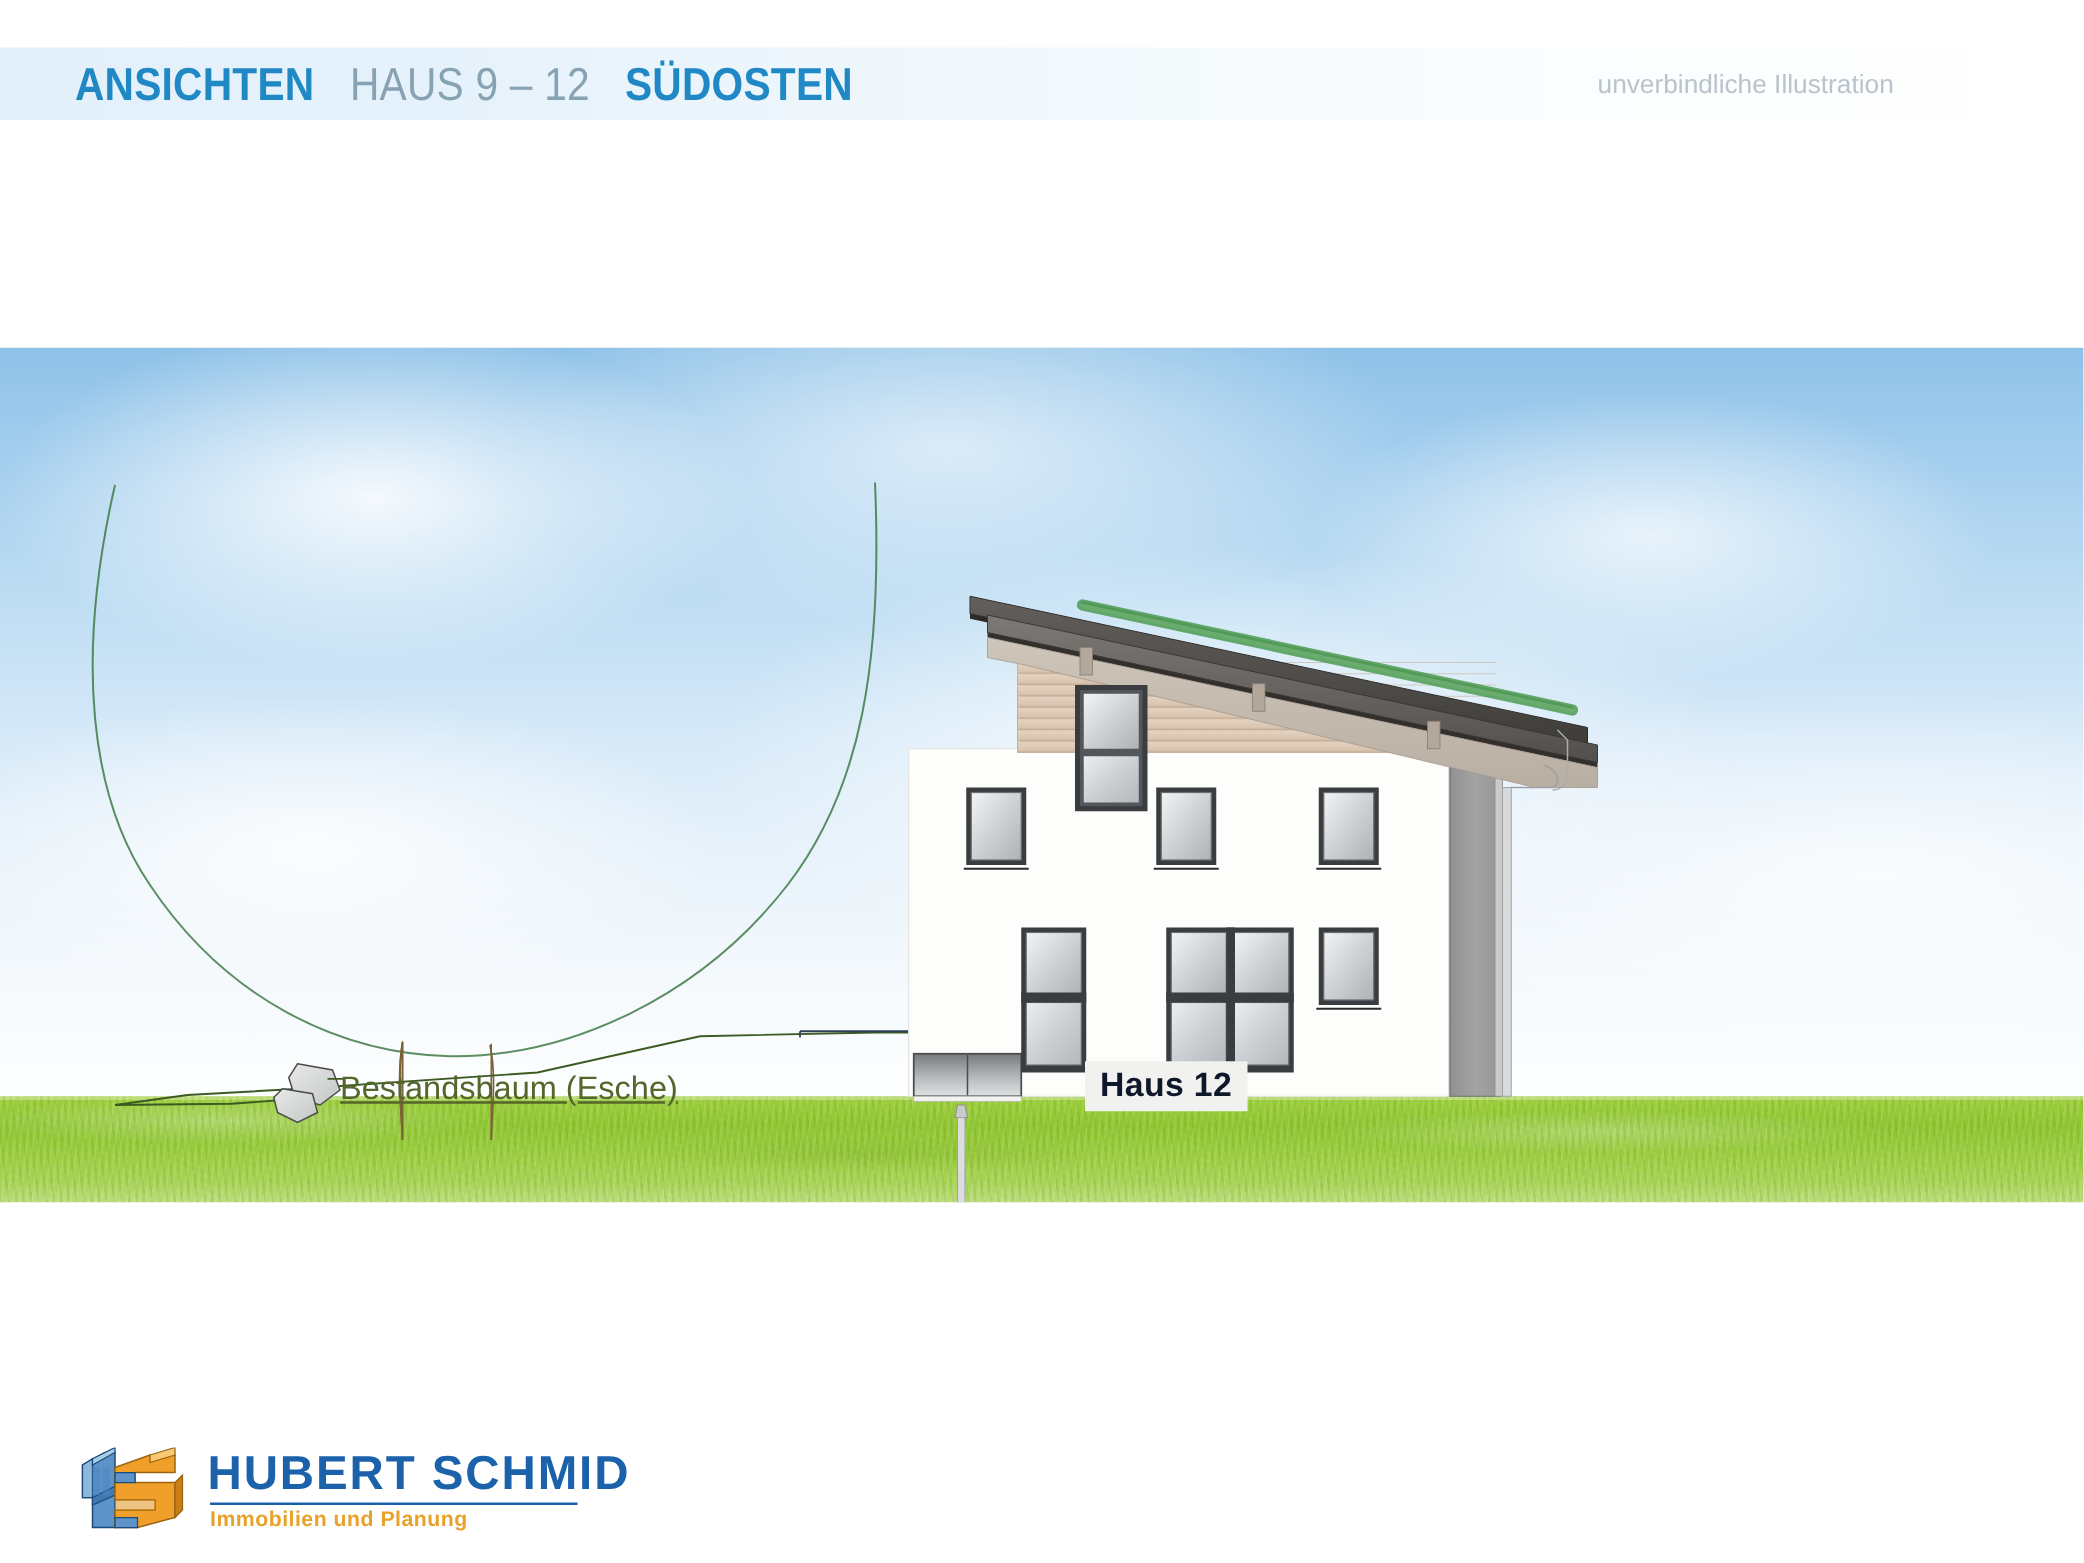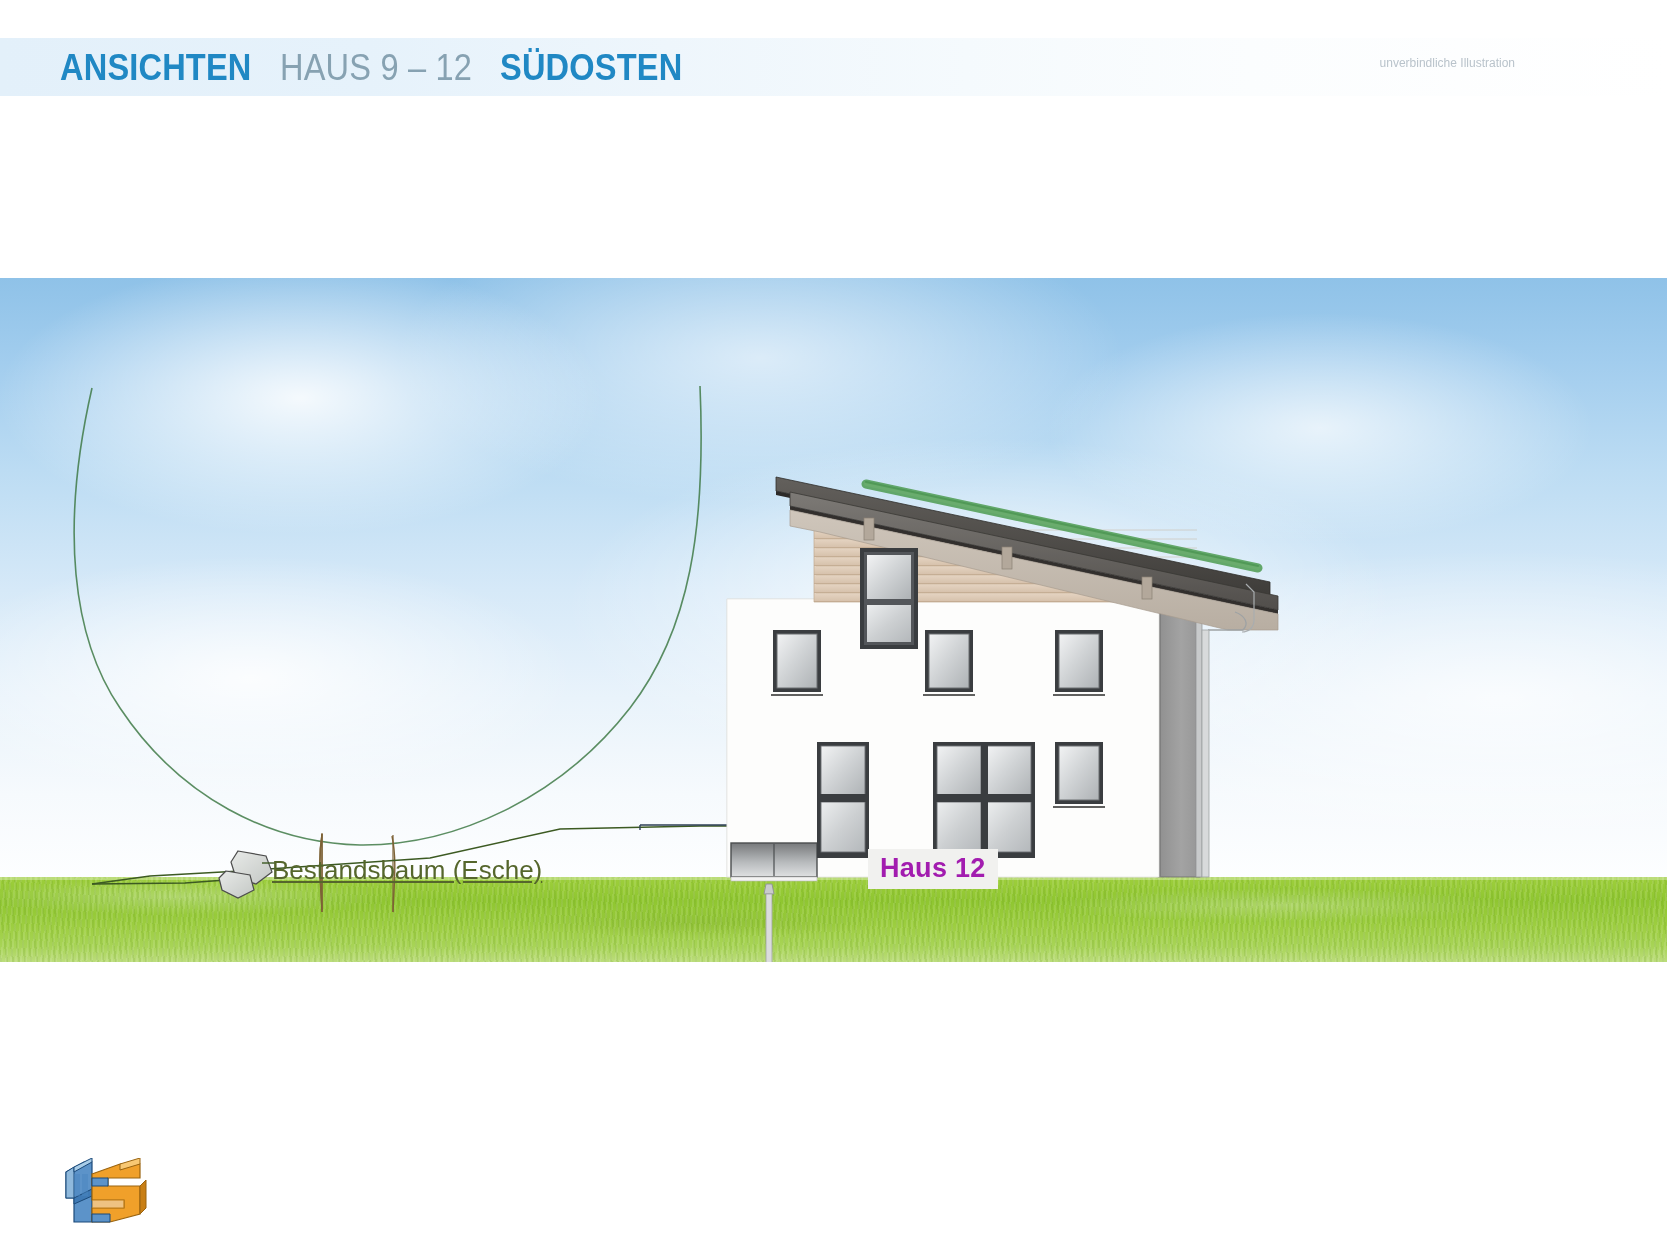--- a/index.html
+++ b/index.html
@@ -50,21 +50,21 @@
     font-weight: normal;
     color: #87a2b2;
     transform: scaleX(0.88);
     transform-origin: left center;
     display: inline-block;
     margin: 0 2px;
   }
   #header-note {
     position: absolute;
     right: 152px; top: 56px;
-    font-size: 12px;
+    font-size: 21px;
     color: #b9c3cb;
     white-space: nowrap;
   }
 
   
   #illustration {
     position: absolute;
     left: 0; top: 278px;
     width: 1667px; height: 684px;
     overflow: hidden;
@@ -128,21 +128,21 @@
     white-space: nowrap;
     text-decoration: underline;
   }
   #label-haus {
     position: absolute;
     left: 868px; top: 849px;
     padding: 4px 12px 5px 12px;
     background: #f1f1ef;
     font-size: 27px;
     font-weight: bold;
-    color: #a21caf;
+    color: #0f172a;
     white-space: nowrap;
     letter-spacing: 0.3px;
   }
 
   
   #logo-block {
     position: absolute;
     left: 58px; top: 1158px;
     display: flex;
     align-items: flex-start;
@@ -412,13 +412,18 @@
 
       <polygon points="34,16 62,6 82,6 82,20 50,20 50,28 82,28 82,56 52,64 34,64 34,50 66,50 66,42 34,42" fill="#f0a02a" stroke="#9a6410" stroke-width="1.2"></polygon>
       <polygon points="62,6 82,0 82,6 62,12" fill="#f8c873" stroke="#9a6410" stroke-width="1"></polygon>
       <polygon points="82,28 82,56 88,50 88,22" fill="#c97f15" stroke="#9a6410" stroke-width="1"></polygon>
       <polygon points="34,42 66,42 66,50 34,50" fill="#e08f1c" opacity="0.55"></polygon>
 
       <polygon points="34,20 50,20 50,28 34,28" fill="#5c93c9" stroke="#1b4a7a" stroke-width="1"></polygon>
       <polygon points="34,56 52,56 52,64 34,64" fill="#5c93c9" stroke="#1b4a7a" stroke-width="1"></polygon>
     </svg>
   </div>
+  <div id="logo-text">
+    <div id="logo-name">HUBERT SCHMID</div>
+    <div id="logo-rule"></div>
+    <div id="logo-sub">Immobilien und Planung</div>
+  </div>
 </div>
 
 </body></html>

